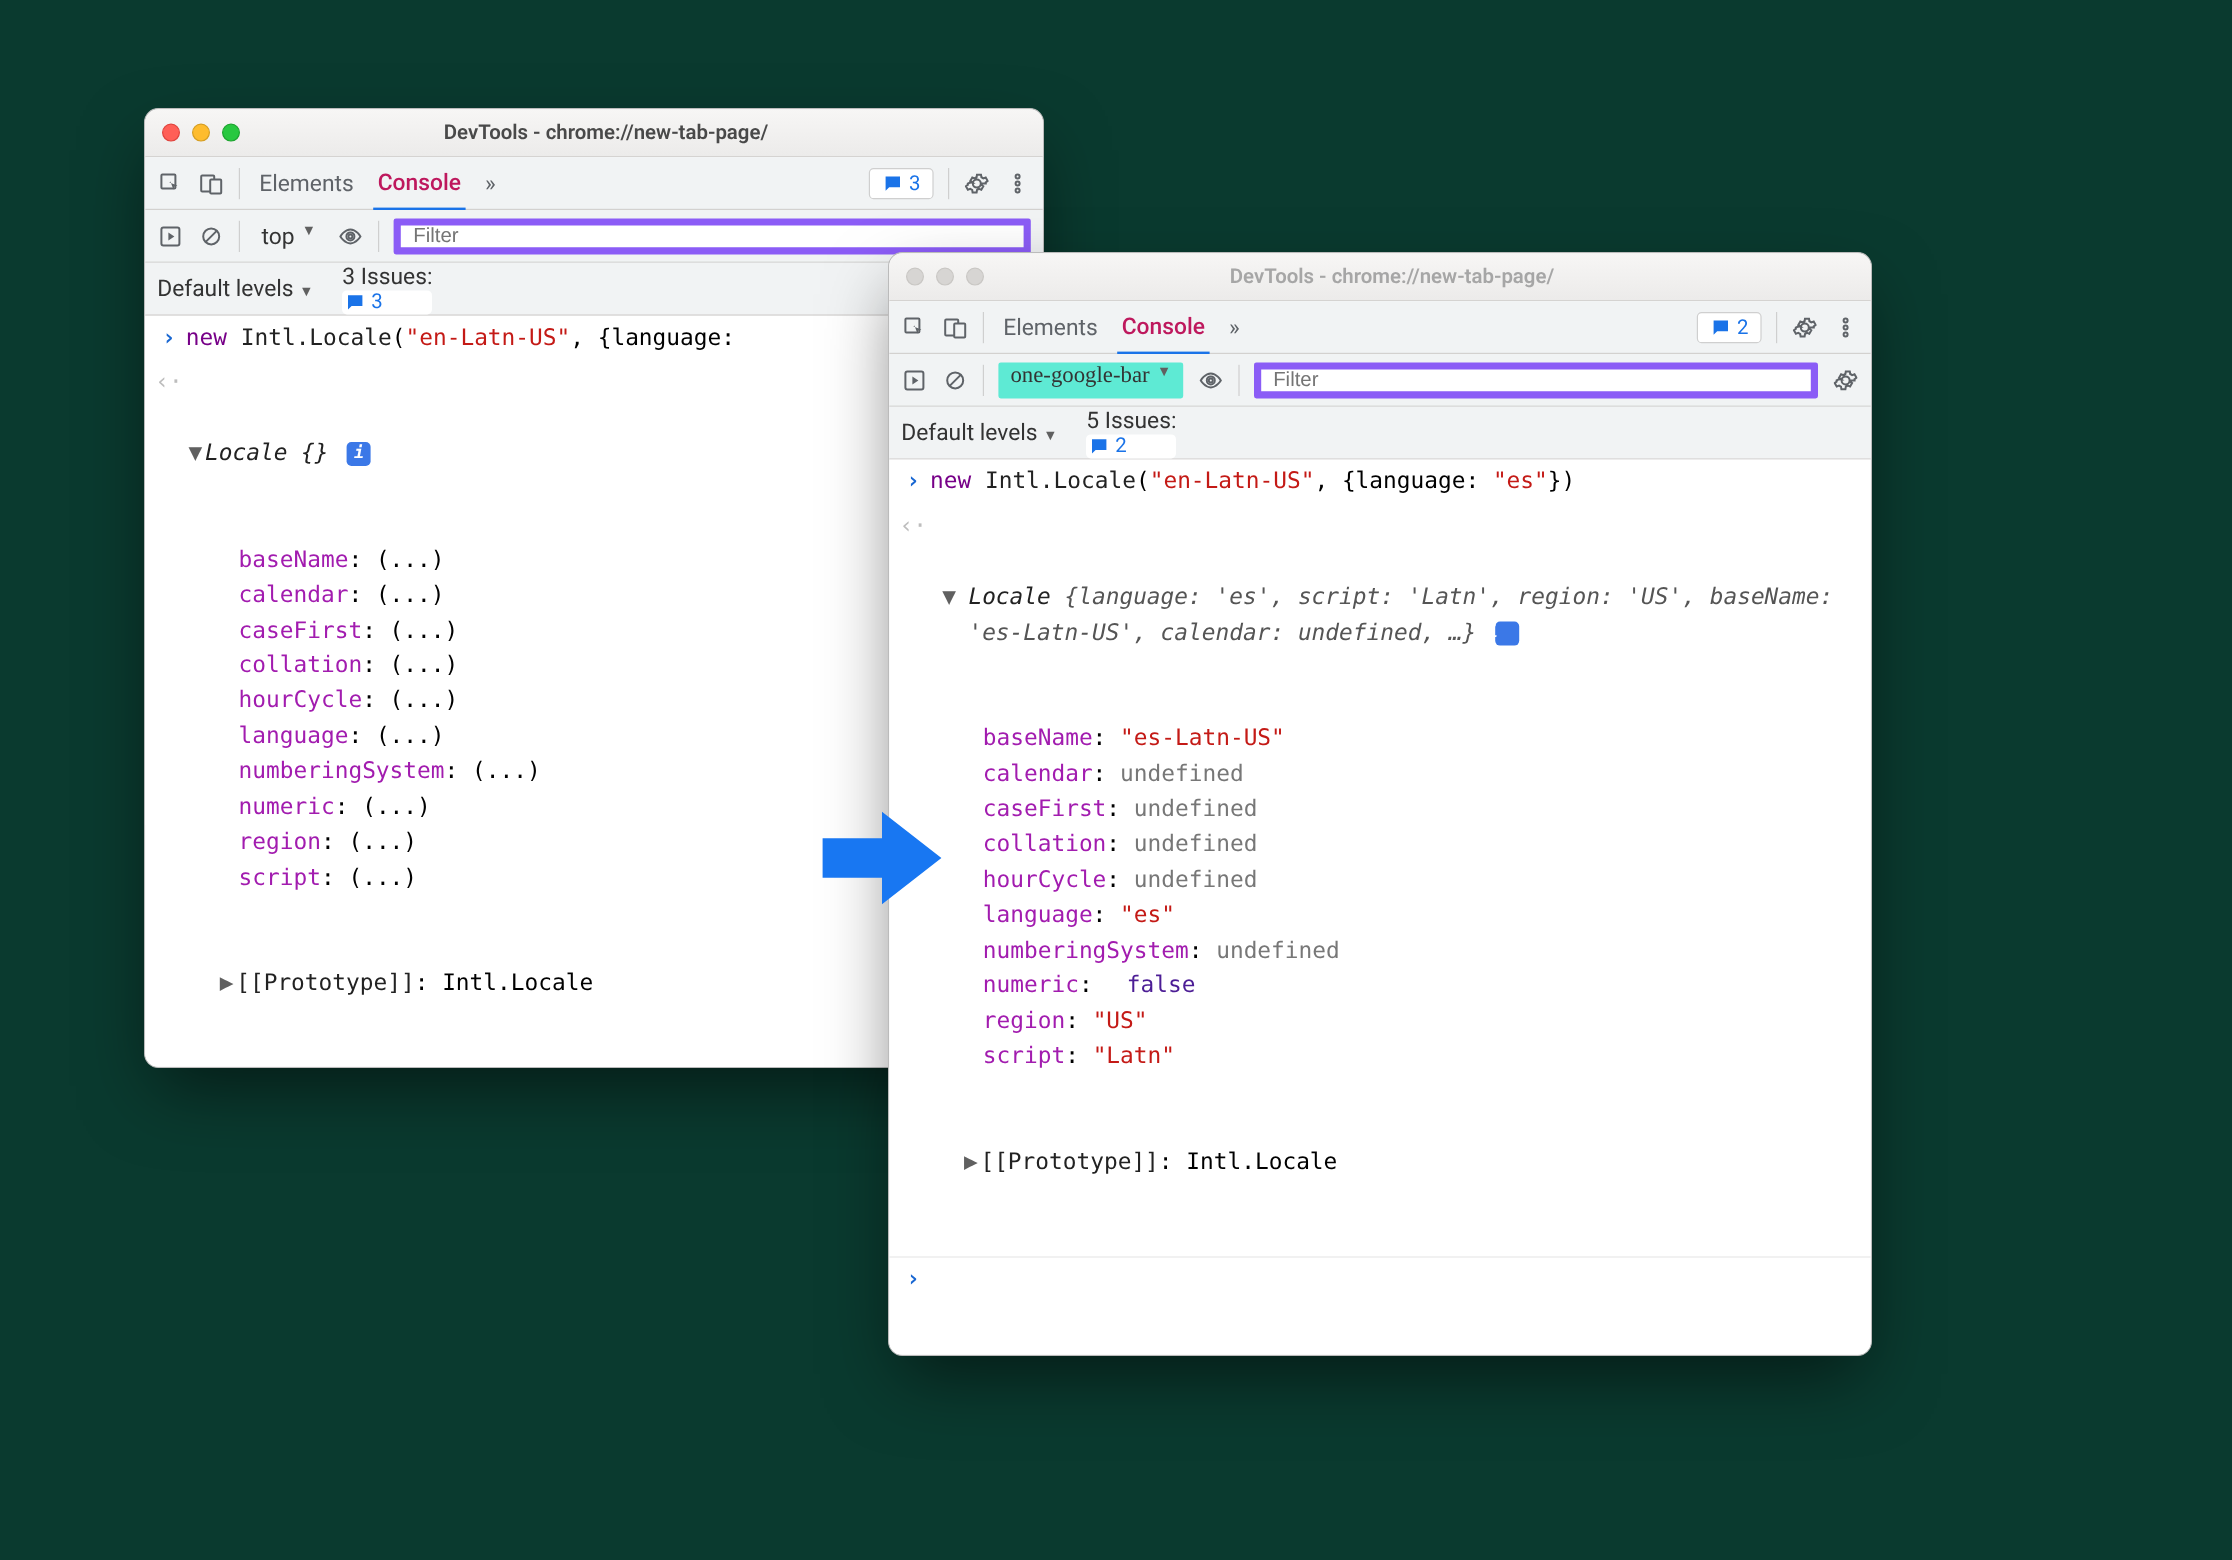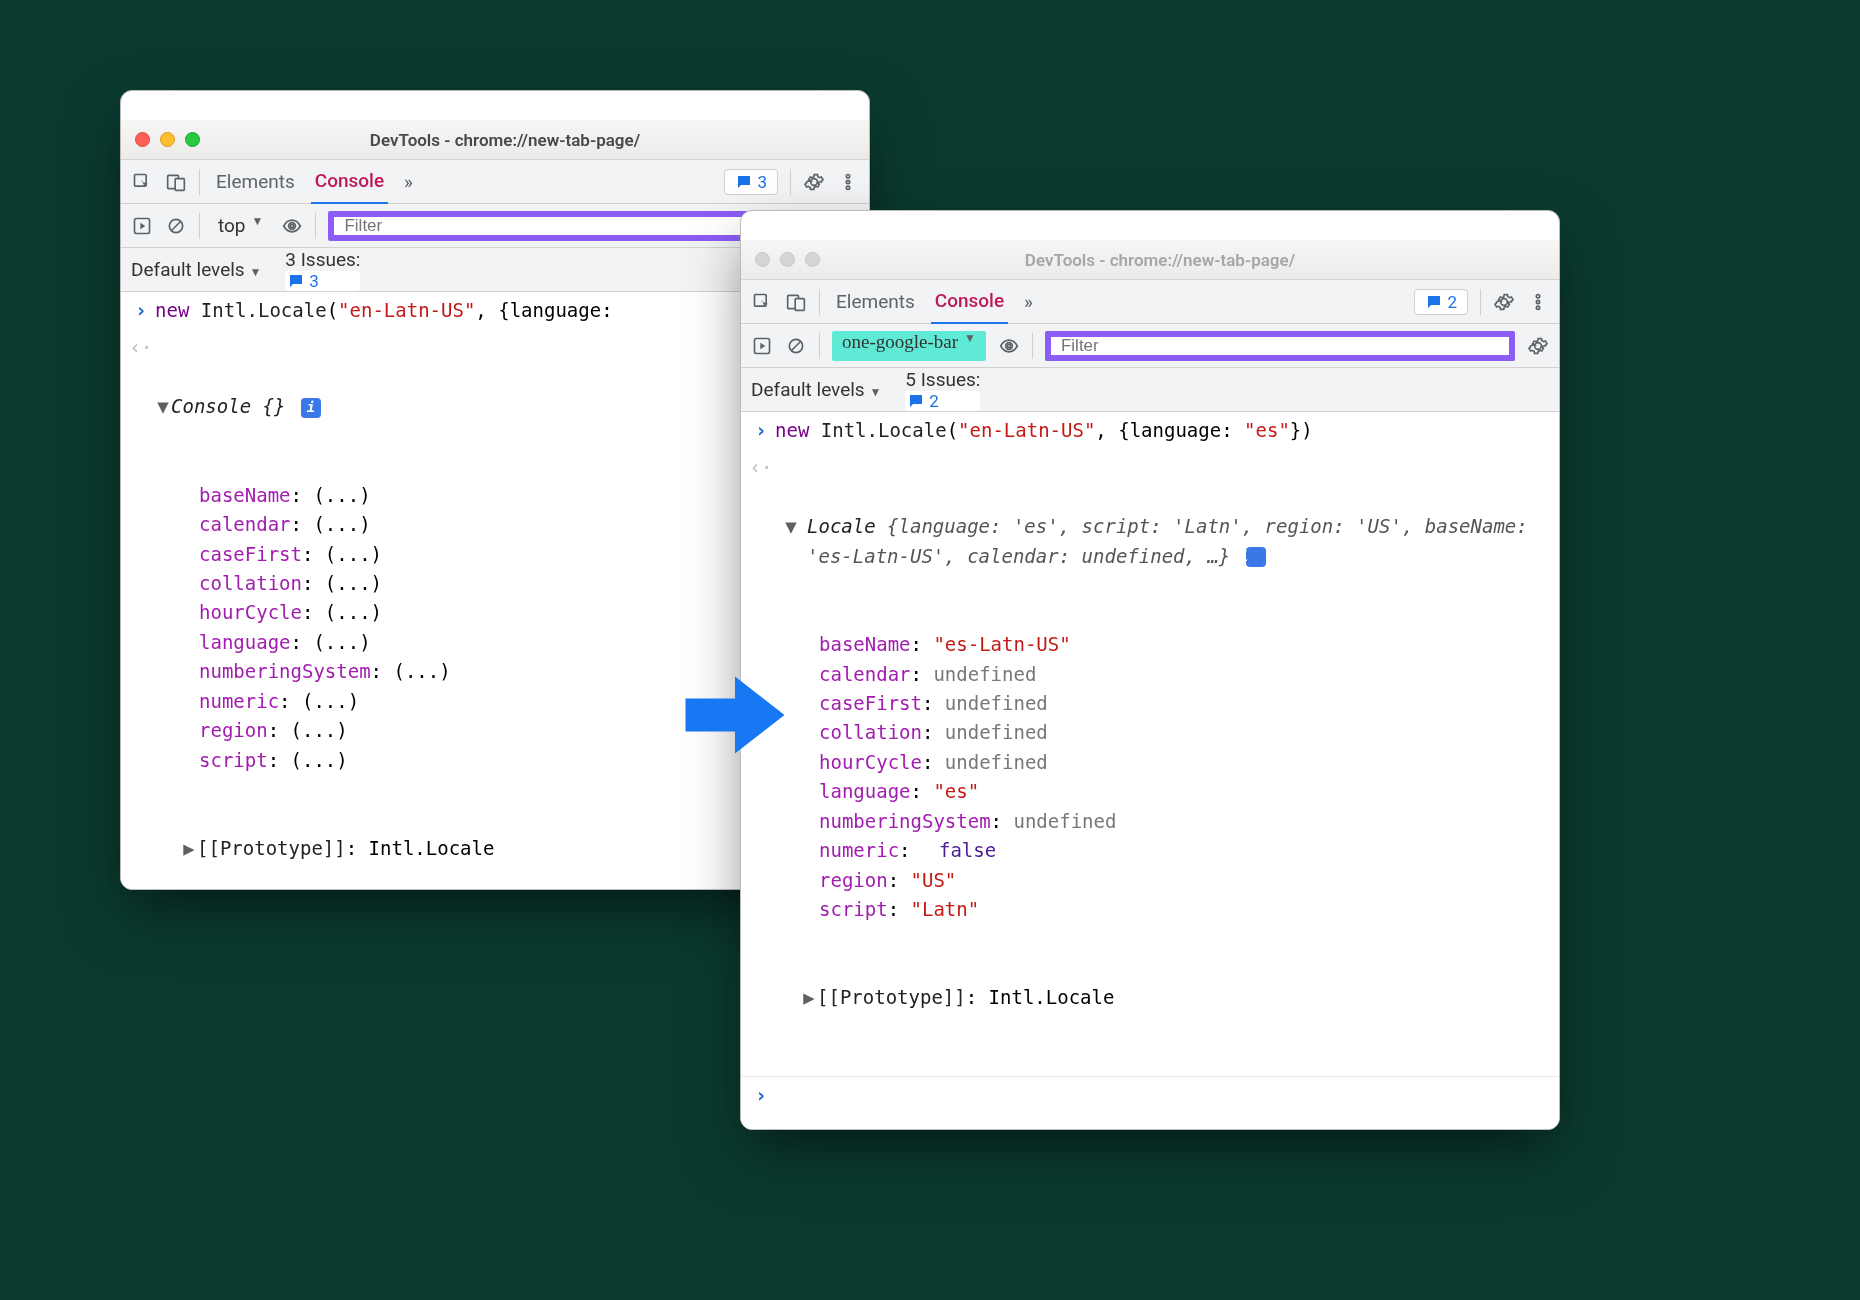--- a/index.html
+++ b/index.html
@@ -28,21 +28,20 @@
 
   .titlebar {
     height: 40px;
     display: flex;
     align-items: center;
     background: linear-gradient(#f7f6f5,#ecebea);
     border-bottom: 1px solid #d5d3d1;
     padding: 0 14px;
     gap: 10px;
     flex: none;
-    margin-top: 29px;
   }
   .traffic { display: flex; gap: 10px; }
   .tl { width: 15px; height: 15px; border-radius: 50%; }
   .tl.r{background:#ff5f57;border:1px solid #e0443e;}
   .tl.y{background:#febc2e;border:1px solid #d69e22;}
   .tl.g{background:#28c840;border:1px solid #1da52f;}
   .tl.gray{background:#d7d5d3;border:1px solid #c9c7c4;}
   .title { flex:1; text-align:center; font-size:17px; font-weight:600; color:#494949; margin-right:55px; }
   .title.inactive{color:#a6a6a6;}
 
@@ -185,21 +184,21 @@
     </div>
 
     <div class="console-body">
       <div class="row">
         <div class="gut prompt">›</div>
         <div class="content"><span class="kw">new</span> <span class="cls">Intl.Locale</span>(<span class="str">"en-Latn-US"</span><span>, {language: </span></div>
       </div>
       <div class="row border">
         <div class="gut ret">‹·</div>
         <div class="content">
-          <div><span class="arrowtoggle">▼</span><span class="clsname">Console {}</span> <span class="infochip">i</span></div>
+          <div><span class="arrowtoggle">▼</span><span class="clsname">Locale {}</span> <span class="infochip">i</span></div>
           <div id="left-props"><div class="indent"><span class="keyprop">baseName</span>:<span> (...)</span></div><div class="indent"><span class="keyprop">calendar</span>:<span> (...)</span></div><div class="indent"><span class="keyprop">caseFirst</span>:<span> (...)</span></div><div class="indent"><span class="keyprop">collation</span>:<span> (...)</span></div><div class="indent"><span class="keyprop">hourCycle</span>:<span> (...)</span></div><div class="indent"><span class="keyprop">language</span>:<span> (...)</span></div><div class="indent"><span class="keyprop">numberingSystem</span>:<span> (...)</span></div><div class="indent"><span class="keyprop">numeric</span>:<span> (...)</span></div><div class="indent"><span class="keyprop">region</span>:<span> (...)</span></div><div class="indent"><span class="keyprop">script</span>:<span> (...)</span></div></div>
           <div class="indent2"><span class="arrowtoggle">▶</span><span class="cls">[[Prototype]]</span>: <span>Intl.Locale</span></div>
         </div>
       </div>
 
     </div>
   </div>
 
   <div class="devtools-window" id="win-right">
     <div class="titlebar">

